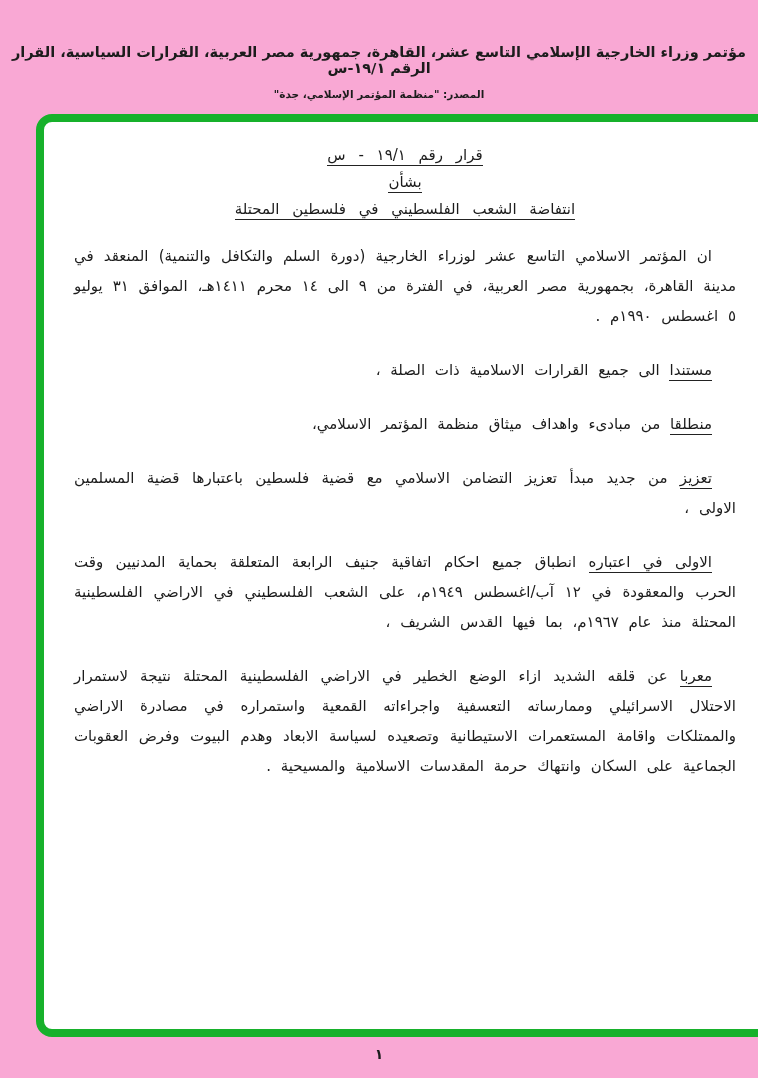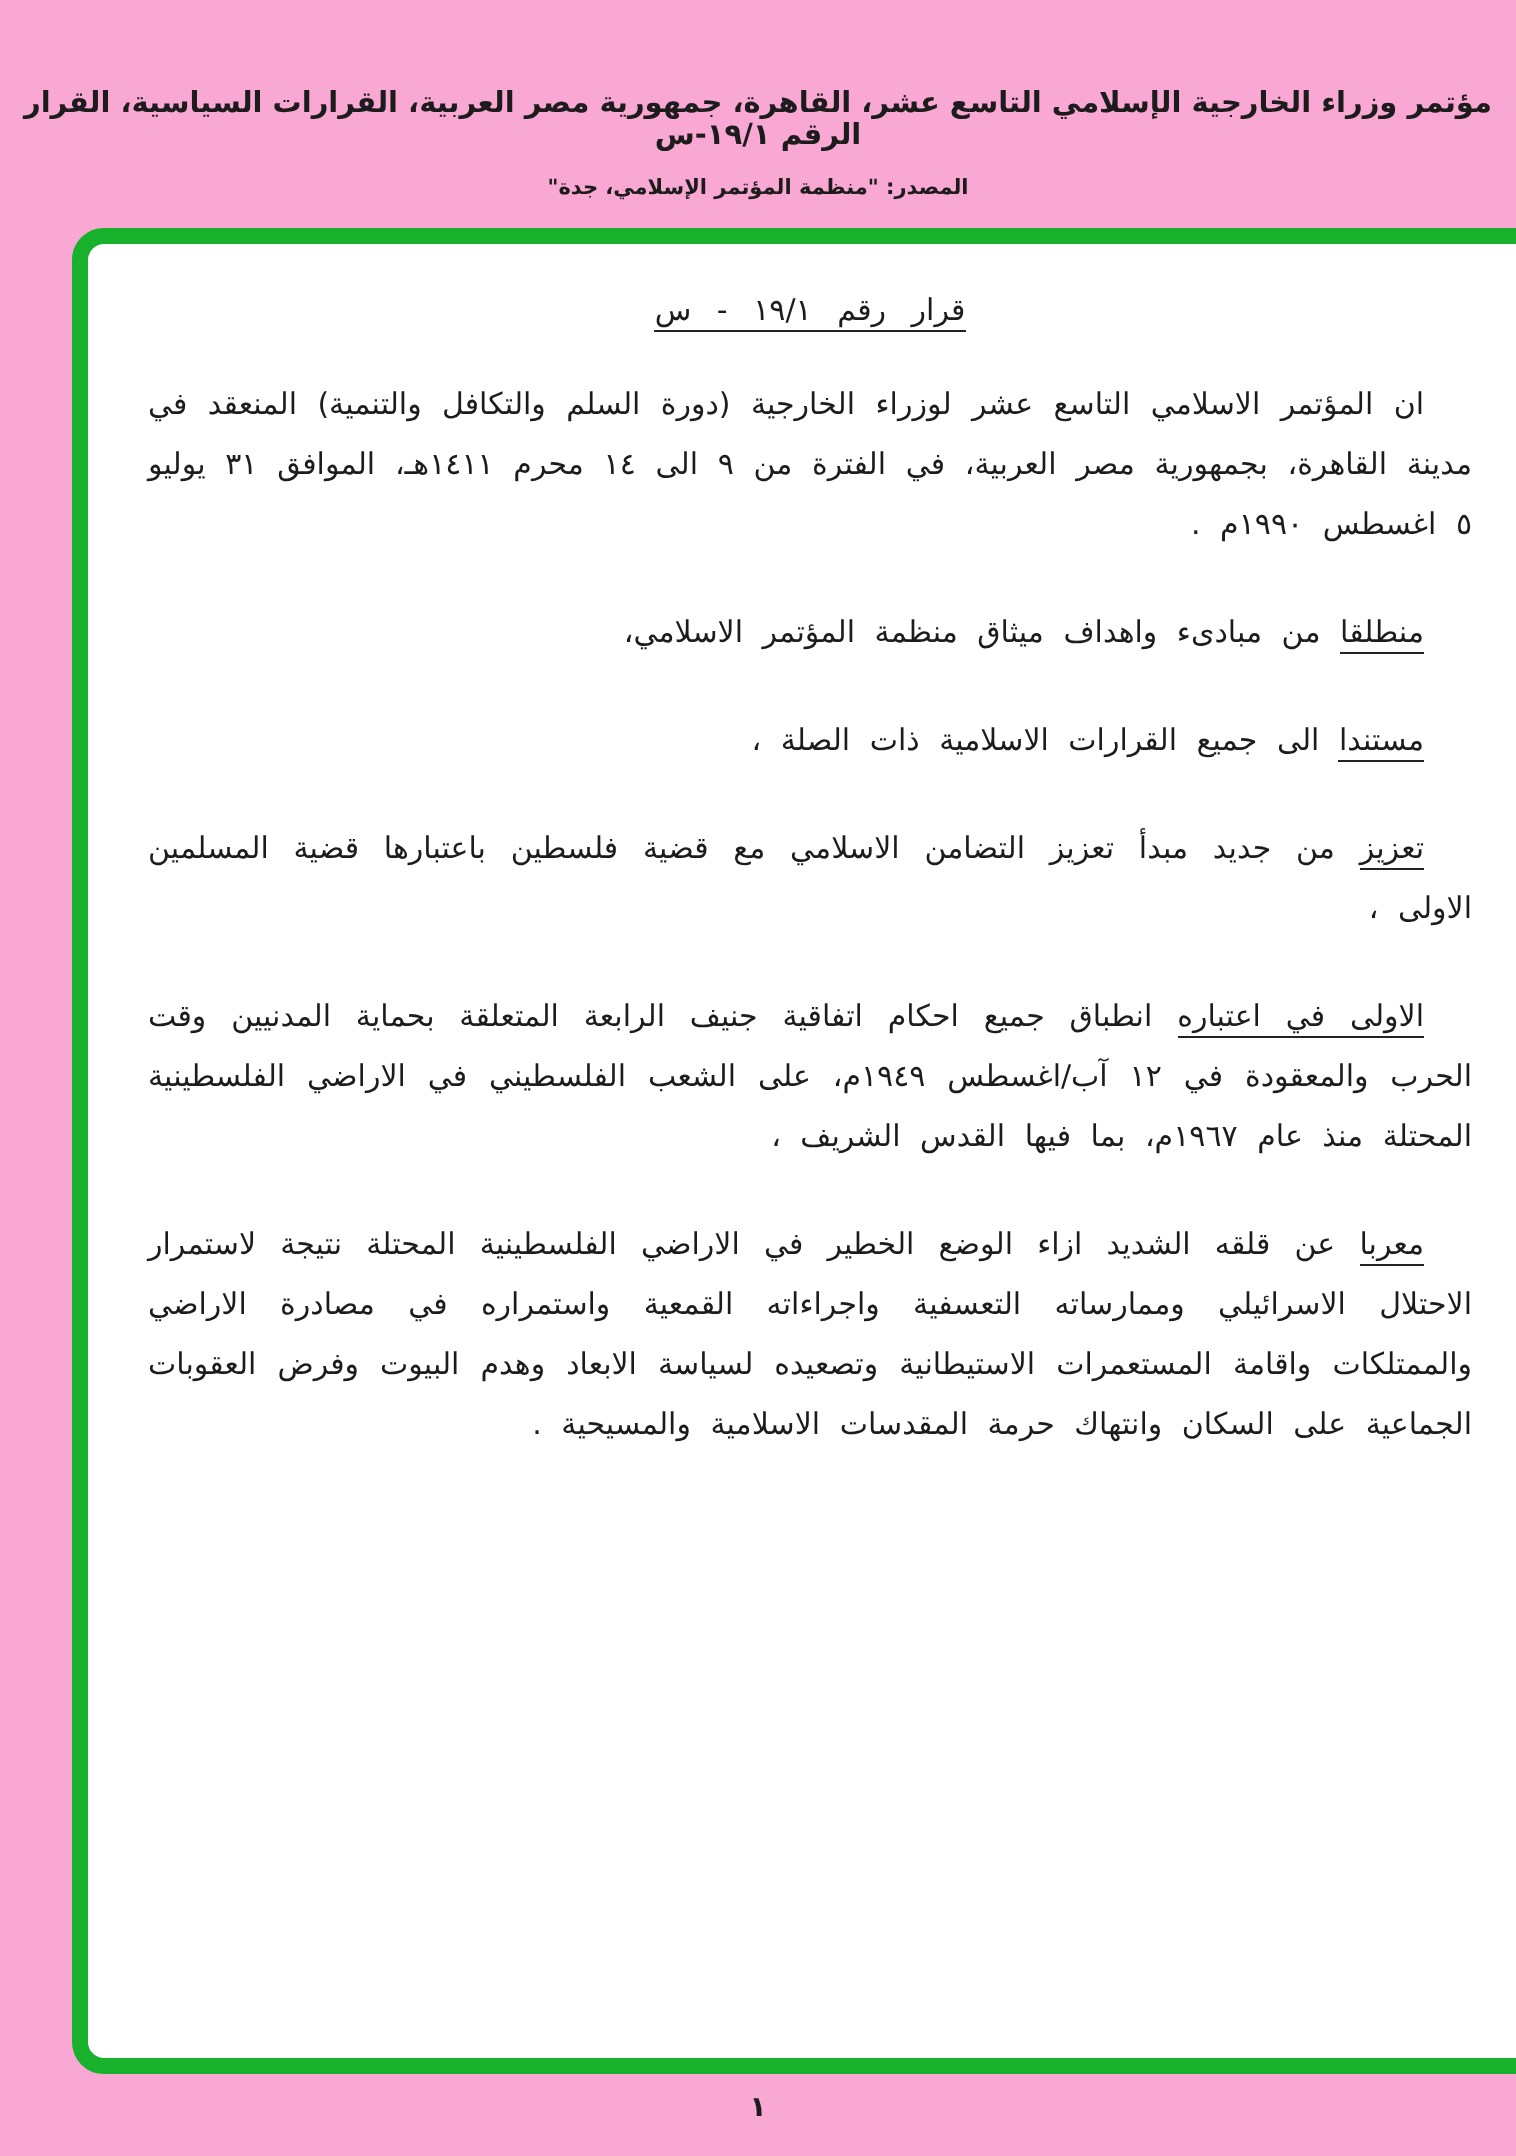--- a/index.html
+++ b/index.html
@@ -100,32 +100,38 @@
     <div class="line2">المصدر:  "منظمة المؤتمر الإسلامي، جدة"</div>
   </div>
 
   <div class="green-frame">
     <div class="frame-content">
 
       <div class="title-block">
         <div class="tline">
           <span class="u">قرار رقم ١٩/١ - س</span>
         </div>
+        <div class="tline">
+          <span class="u">بشأن</span>
+        </div>
+        <div class="tline">
+          <span class="u">انتفاضة الشعب الفلسطيني في فلسطين المحتلة</span>
+        </div>
       </div>
 
       <p class="para">
         <span>ان المؤتمر الاسلامي التاسع عشر لوزراء الخارجية (دورة السلم والتكافل والتنمية) المنعقد في مدينة القاهرة، بجمهورية مصر العربية، في الفترة من ٩ الى ١٤ محرم ١٤١١هـ، الموافق ٣١ يوليو ٥ اغسطس ١٩٩٠م .</span>
       </p>
 
       <p class="para">
-        <span class="lead u">منطلقا</span><span> من مبادىء واهداف ميثاق منظمة المؤتمر الاسلامي،</span>
+        <span class="lead u">مستندا</span><span> الى جميع القرارات الاسلامية ذات الصلة ،</span>
       </p>
 
       <p class="para">
-        <span class="lead u">مستندا</span><span> الى جميع القرارات الاسلامية ذات الصلة ،</span>
+        <span class="lead u">منطلقا</span><span> من مبادىء واهداف ميثاق منظمة المؤتمر الاسلامي،</span>
       </p>
 
       <p class="para">
         <span class="lead u">تعزيز</span><span> من جديد مبدأ تعزيز التضامن الاسلامي مع قضية فلسطين باعتبارها قضية المسلمين الاولى ،</span>
       </p>
 
 
       <p class="para">
         <span class="lead u">الاولى في اعتباره</span><span> انطباق جميع احكام اتفاقية جنيف الرابعة المتعلقة بحماية المدنيين وقت الحرب والمعقودة في ١٢ آب/اغسطس ١٩٤٩م، على الشعب الفلسطيني في الاراضي الفلسطينية المحتلة منذ عام ١٩٦٧م، بما فيها القدس الشريف ،</span>
       </p>

